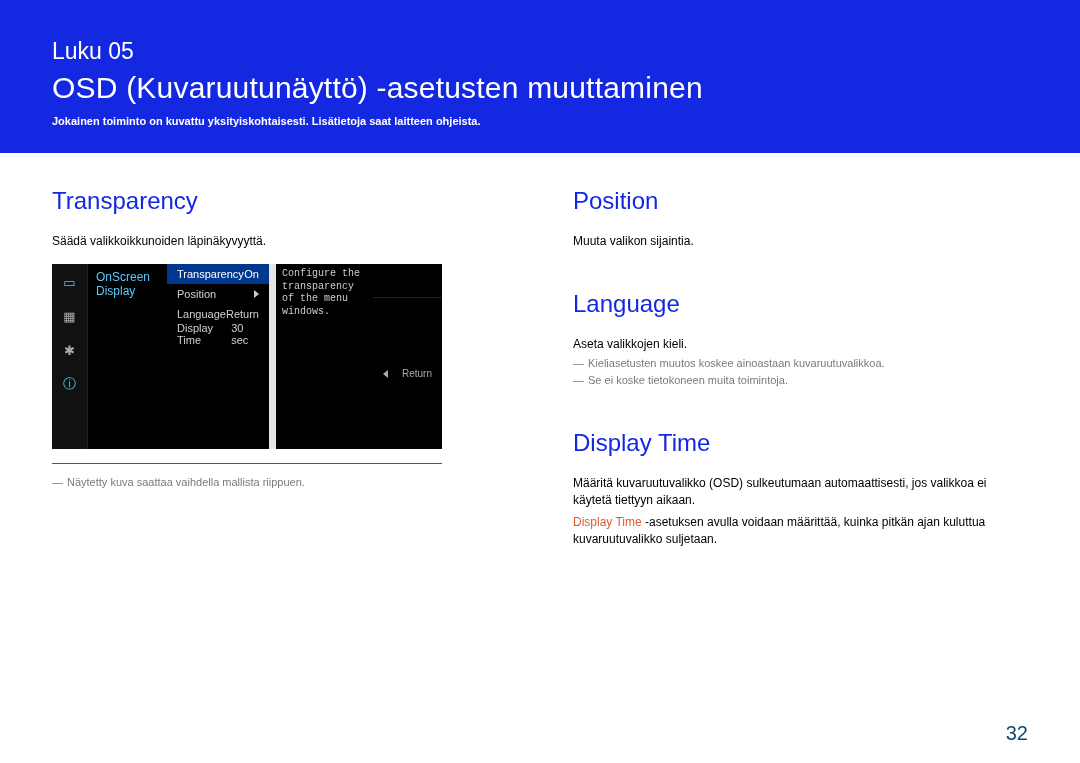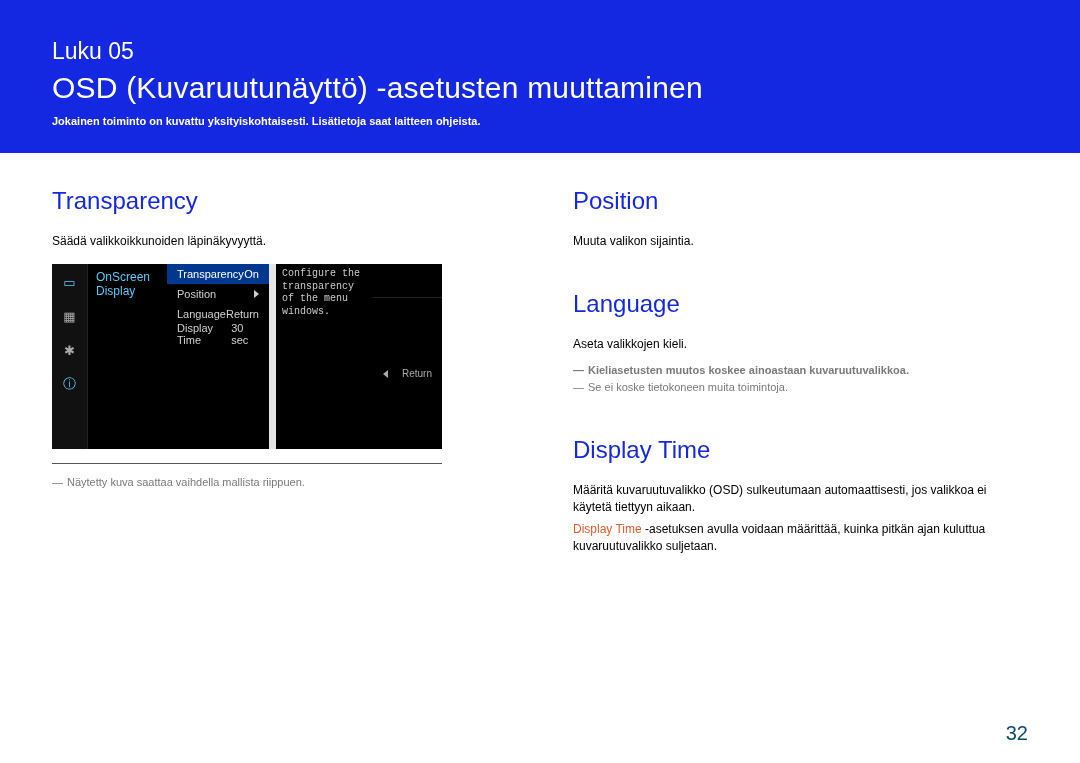--- a/index.html
+++ b/index.html
@@ -224,21 +224,21 @@
 
   <div class="col-right right">
     <div class="section">
       <div class="section-heading">Position</div>
       <div class="body-text">Muuta valikon sijaintia.</div>
     </div>
 
     <div class="section">
       <div class="section-heading">Language</div>
       <div class="body-text">Aseta valikkojen kieli.</div>
-      <div class="note note-line" style="margin-top:8px;font-weight:bold;">Kieliasetusten muutos koskee ainoastaan kuvaruutuvalikkoa.</div>
+      <div class="note note-line" style="margin-top:1px;">Kieliasetusten muutos koskee ainoastaan kuvaruutuvalikkoa.</div>
       <div class="note note-line">Se ei koske tietokoneen muita toimintoja.</div>
     </div>
 
     <div class="section">
       <div class="section-heading">Display Time</div>
       <div class="body-text">Määritä kuvaruutuvalikko (OSD) sulkeutumaan automaattisesti, jos valikkoa ei käytetä tiettyyn aikaan.</div>
       <div class="body-text" style="margin-top:4px;">
         <span class="display-time-label">Display Time</span><span> -asetuksen avulla voidaan määrittää, kuinka pitkän ajan kuluttua kuvaruutuvalikko suljetaan.</span>
       </div>
     </div>

